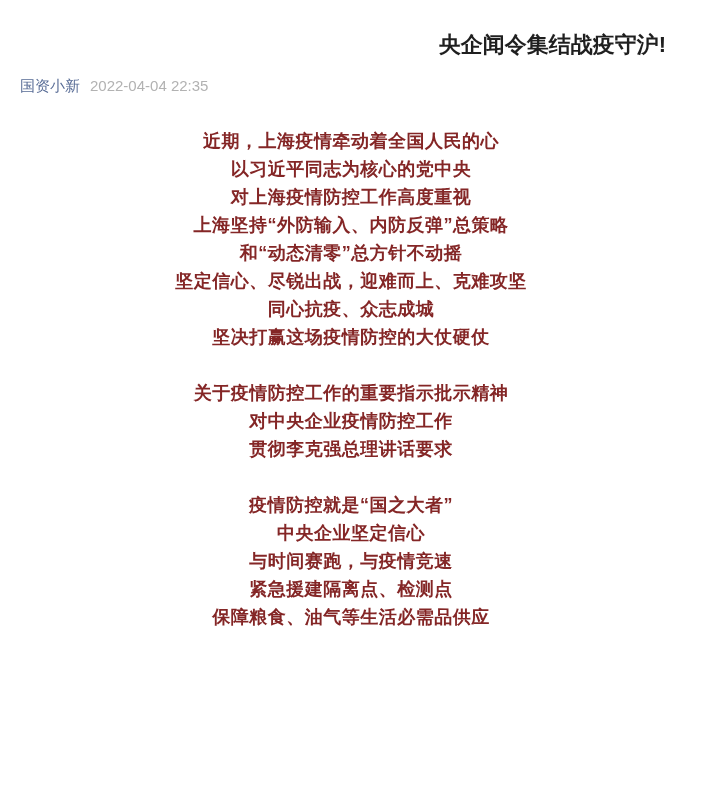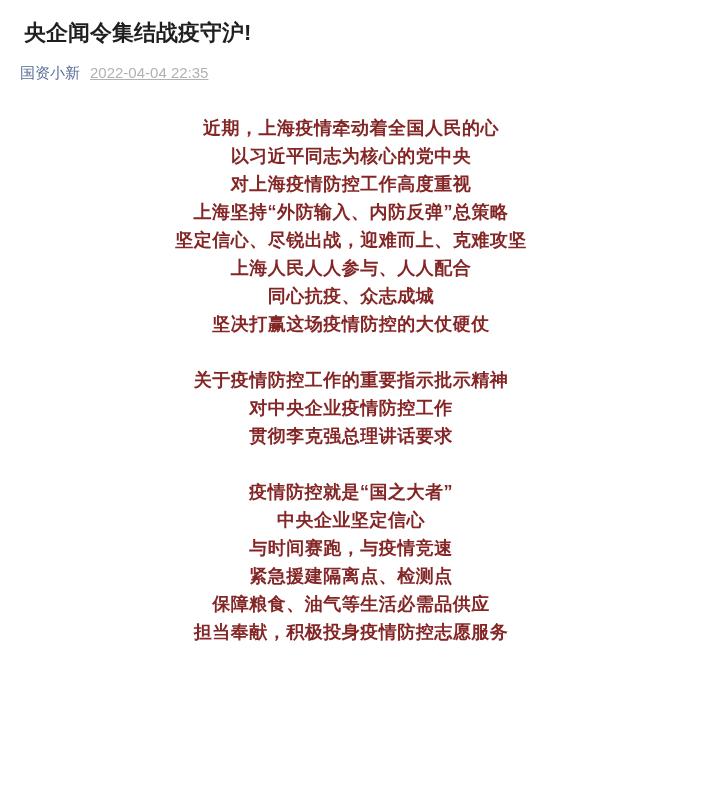--- a/index.html
+++ b/index.html
@@ -12,44 +12,43 @@
     height: 797px;
     font-family: "Liberation Sans", "DejaVu Sans", sans-serif;
     overflow: hidden;
   }
   .article {
     padding: 0 20px;
     box-sizing: border-box;
     width: 702px;
   }
   .article-title {
-    margin: 4px;
+    margin: 16px;
     padding-top: 14px;
     font-size: 22px;
     line-height: 30px;
     font-weight: 700;
     color: #1f1f1f;
-    text-align: left;
+    text-align: right;
   }
   .article-meta {
     margin-top: 15px;
     font-size: 15px;
     line-height: 20px;
     display: flex;
     align-items: baseline;
   }
   .account-name {
     color: #576b95;
     margin-right: 10px;
     cursor: pointer;
     text-decoration: none;
   }
   .publish-time {
     color: #b2b2b2;
-    text-decoration: underline;
   }
   .article-body {
     margin-top: 31px;
     text-align: center;
     color: #842626;
     font-weight: 700;
     font-size: 18px;
   }
   .stanza {
     margin: 0 0 28px 0;
@@ -75,35 +74,34 @@
     <span class="publish-time">2022-04-04 22:35</span>
   </div>
 
   <div class="article-body">
 
     <div class="stanza">
       <p class="body-line">近期，上海疫情牵动着全国人民的心</p>
       <p class="body-line">以习近平同志为核心的党中央</p>
       <p class="body-line">对上海疫情防控工作高度重视</p>
       <p class="body-line">上海坚持“外防输入、内防反弹”总策略</p>
+      <p class="body-line">和“动态清零”总方针不动摇</p>
       <p class="body-line">坚定信心、尽锐出战，迎难而上、克难攻坚</p>
-      <p class="body-line">上海人民人人参与、人人配合</p>
       <p class="body-line">同心抗疫、众志成城</p>
       <p class="body-line">坚决打赢这场疫情防控的大仗硬仗</p>
     </div>
 
     <div class="stanza">
       <p class="body-line">关于疫情防控工作的重要指示批示精神</p>
       <p class="body-line">对中央企业疫情防控工作</p>
       <p class="body-line">贯彻李克强总理讲话要求</p>
     </div>
 
     <div class="stanza">
       <p class="body-line">疫情防控就是“国之大者”</p>
       <p class="body-line">中央企业坚定信心</p>
       <p class="body-line">与时间赛跑，与疫情竞速</p>
       <p class="body-line">紧急援建隔离点、检测点</p>
       <p class="body-line">保障粮食、油气等生活必需品供应</p>
-      <p class="body-line">担当奉献，积极投身疫情防控志愿服务</p>
     </div>
 
   </div>
 </div>
 
 </body></html>

